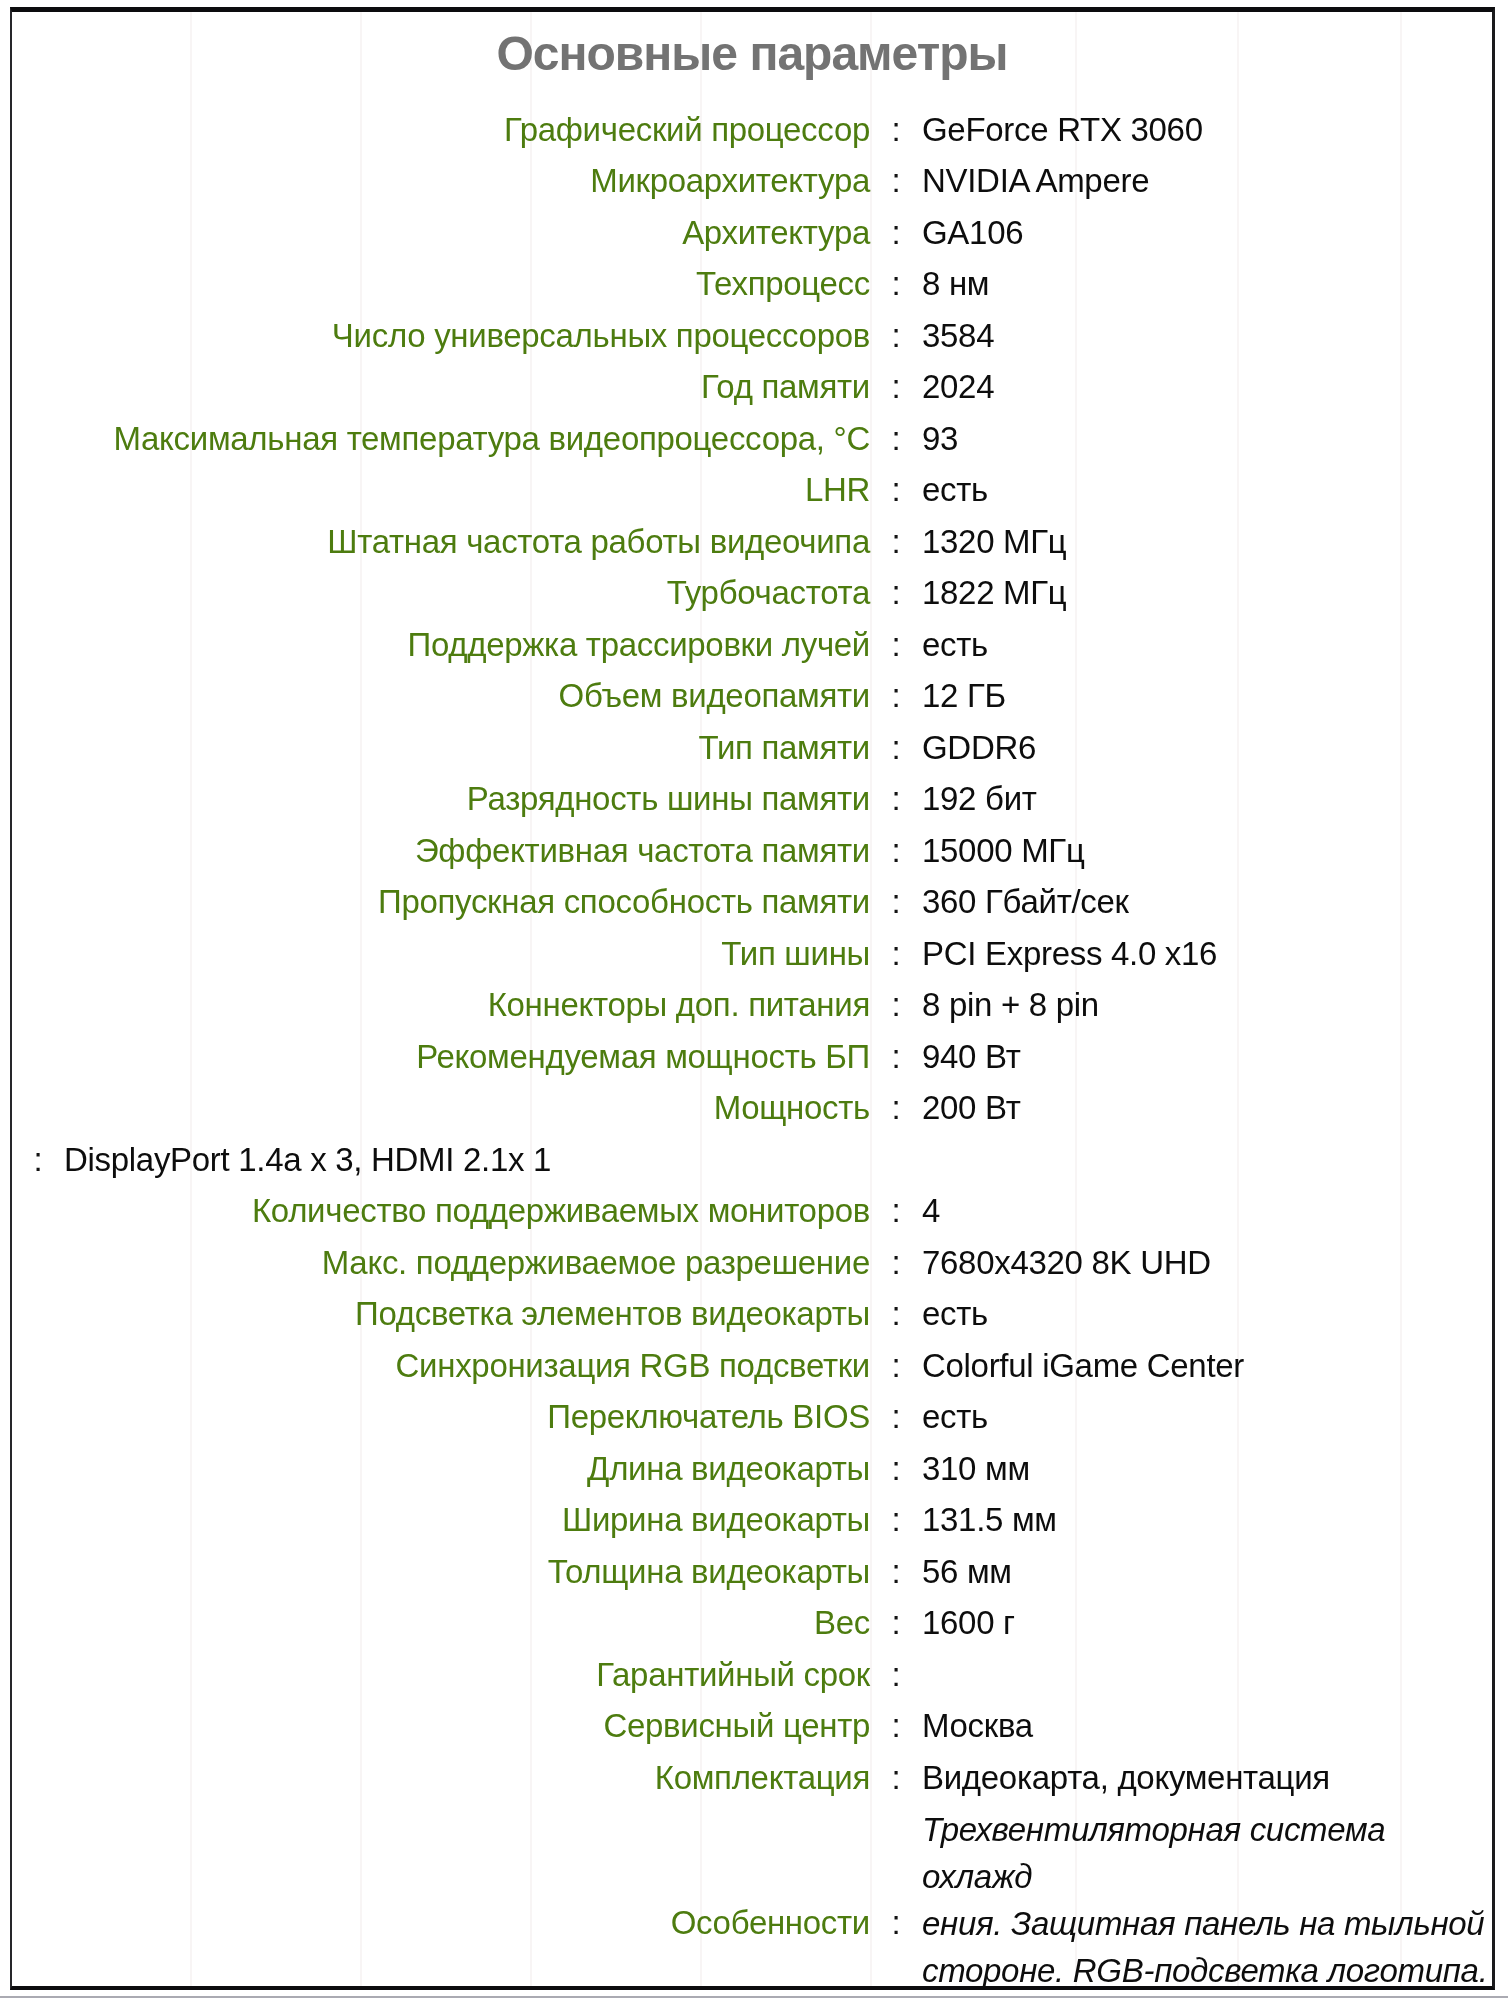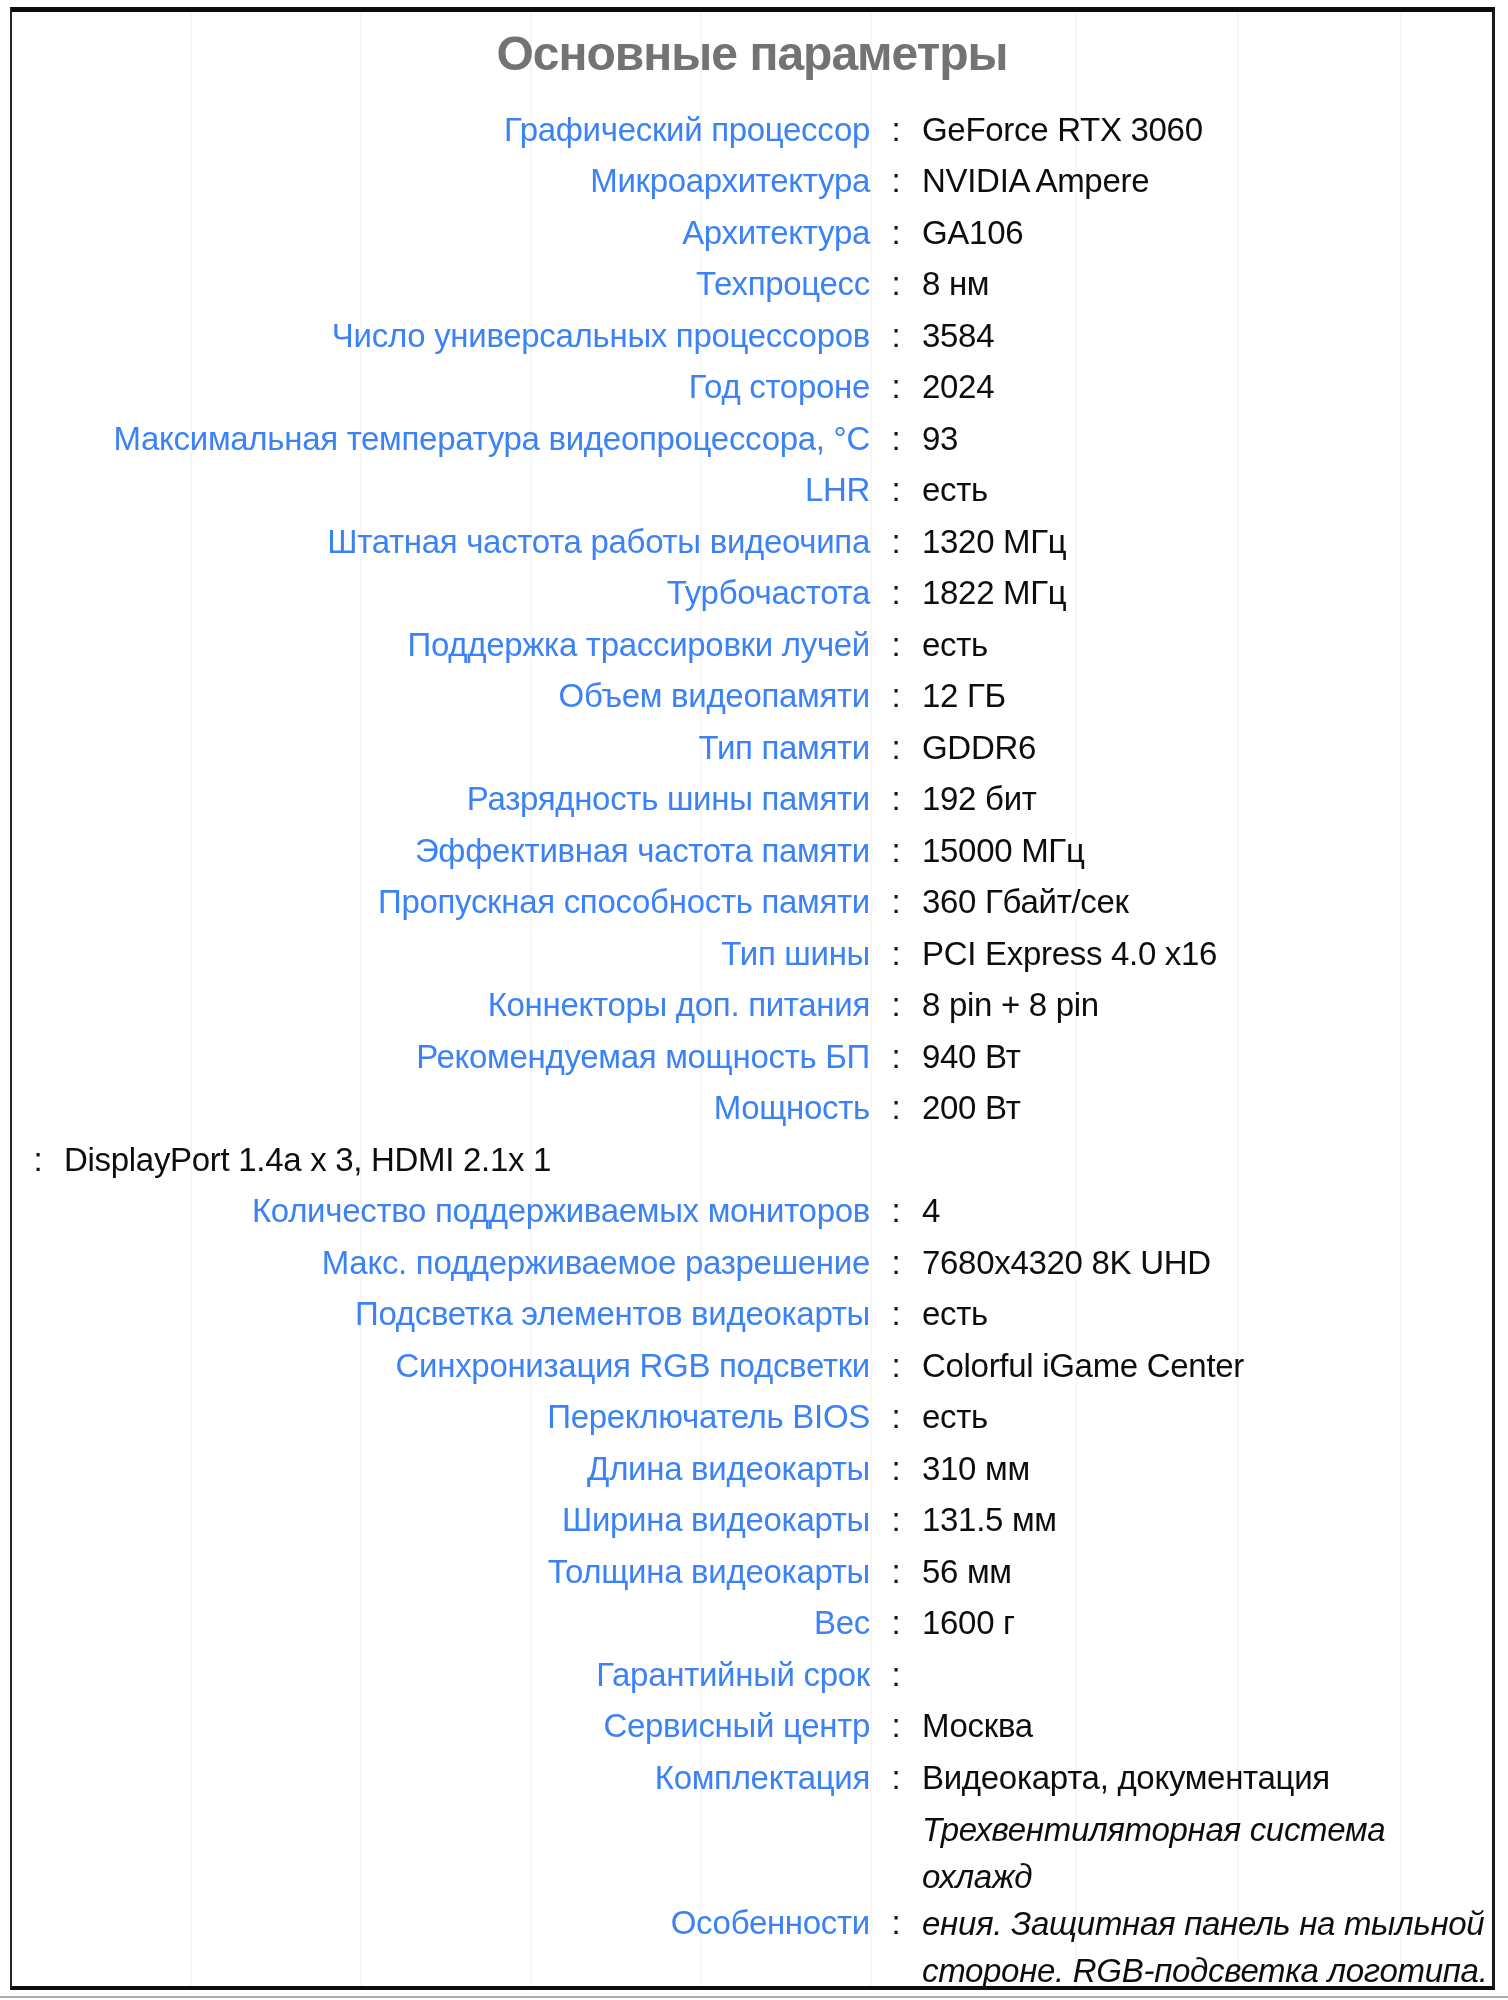--- a/index.html
+++ b/index.html
@@ -62,21 +62,21 @@
     align-items: center;
     height: 51.5px;
     font-size: 33px;
     letter-spacing: -0.3px;
   }
   .row .label {
     width: 858px;
     flex: 0 0 858px;
     text-align: right;
     white-space: nowrap;
-    color: #3b82f6;
+    color: #4d7c0f;
   }
   .row .colon {
     width: 52px;
     flex: 0 0 52px;
     text-align: center;
     color: #131313;
   }
   .row .value {
     flex: 1 1 auto;
     text-align: left;
@@ -139,21 +139,21 @@
     <div class="label">Техпроцесс</div>
     <div class="colon">:</div>
     <div class="value">8 нм</div>
   </div>
       <div class="row">
     <div class="label">Число универсальных процессоров</div>
     <div class="colon">:</div>
     <div class="value">3584</div>
   </div>
       <div class="row">
-    <div class="label">Год стороне</div>
+    <div class="label">Год памяти</div>
     <div class="colon">:</div>
     <div class="value">2024</div>
   </div>
       <div class="row">
     <div class="label">Максимальная температура видеопроцессора, °С</div>
     <div class="colon">:</div>
     <div class="value">93</div>
   </div>
       <div class="row">
     <div class="label">LHR</div>

